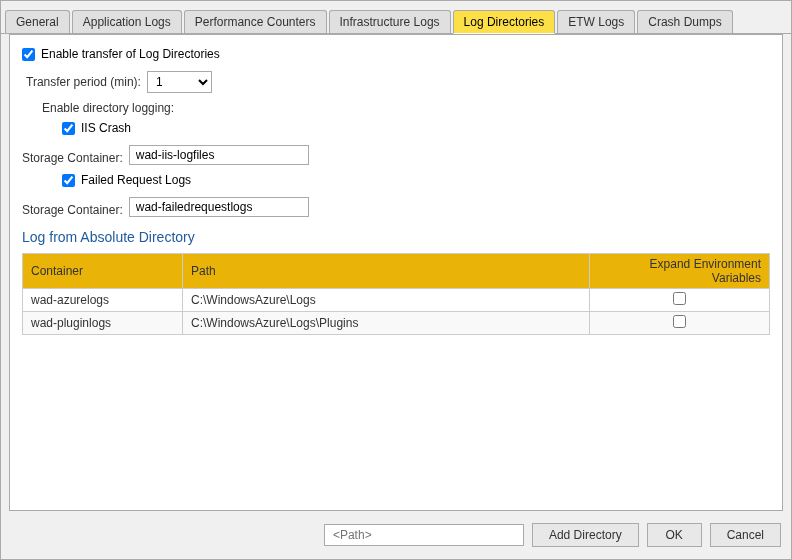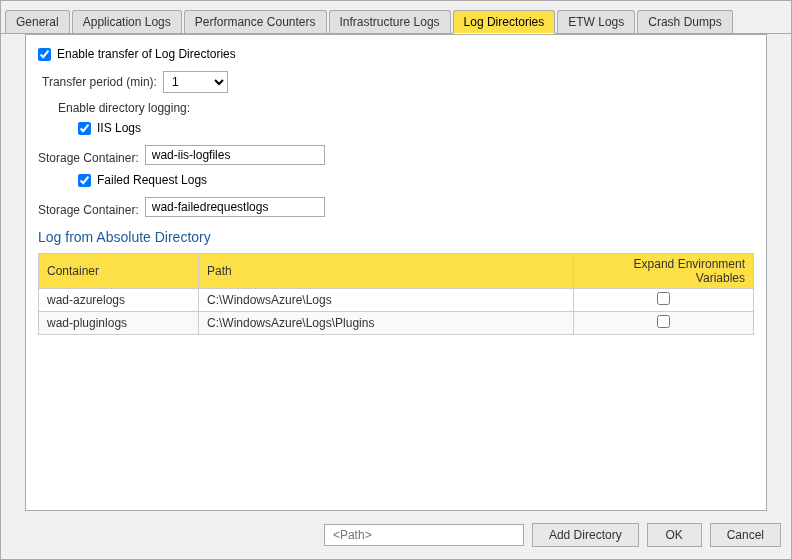--- a/index.html
+++ b/index.html
@@ -136,21 +136,21 @@
     }
 
     
     .dir-table {
       width: 100%;
       border-collapse: collapse;
       border: 1px solid #ccc;
     }
 
     .dir-table th {
-      background: #fde047;
+      background: #eab308;
       border: 1px solid #ccc;
       padding: 3px 8px;
       text-align: left;
       font-weight: normal;
       color: #333;
     }
 
     .dir-table th.right-align {
       text-align: right;
     }
@@ -202,21 +202,21 @@
     .btn-ok {
       min-width: 55px;
     }
 
     
     .content-wrapper {
       flex: 1;
       display: flex;
       flex-direction: column;
       overflow: hidden;
-      padding: 0 20px;
+      padding: 0 4px;
     }
   </style>
 </head>
 <body>
 
 <div class="window">
 
   <div class="tab-bar">
     <div class="tab">General</div>
     <div class="tab">Application Logs</div>
@@ -244,21 +244,21 @@
           <option>15</option>
           <option>30</option>
           <option>60</option>
         </select>
       </div>
 
       <div class="section-label">Enable directory logging:</div>
 
       <div class="checkbox-row indented">
         <input type="checkbox" checked="" style="">
-        <span>IIS Logs</span>
+        <span>IIS Crash</span>
       </div>
 
       <div class="storage-row">
         <span class="storage-label">Storage Container:</span>
         <input type="text" class="storage-input" value="wad-iis-logfiles" style="">
       </div>
 
       <div class="checkbox-row indented">
         <input type="checkbox" checked="" style="">
         <span>Failed Request Logs</span>

